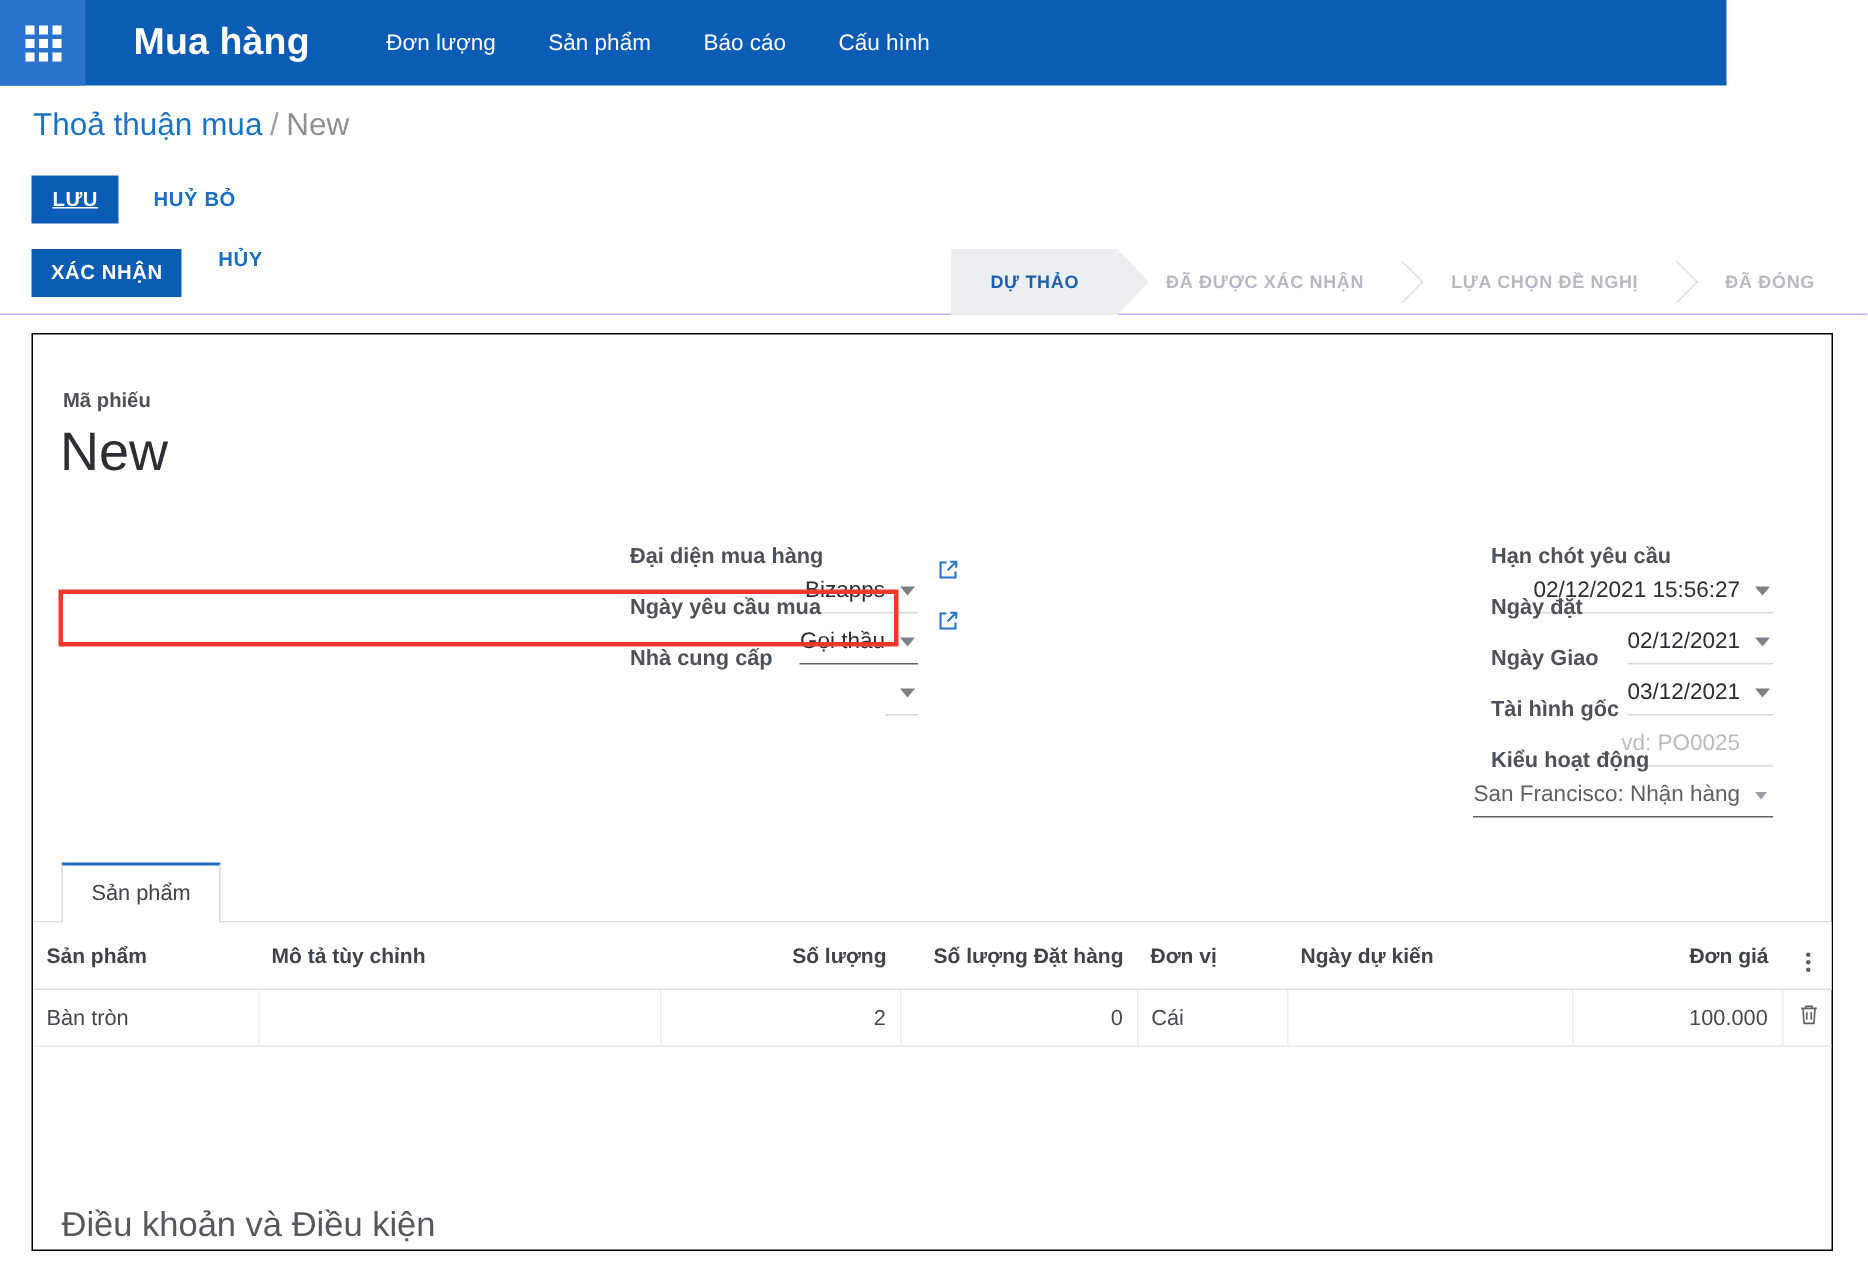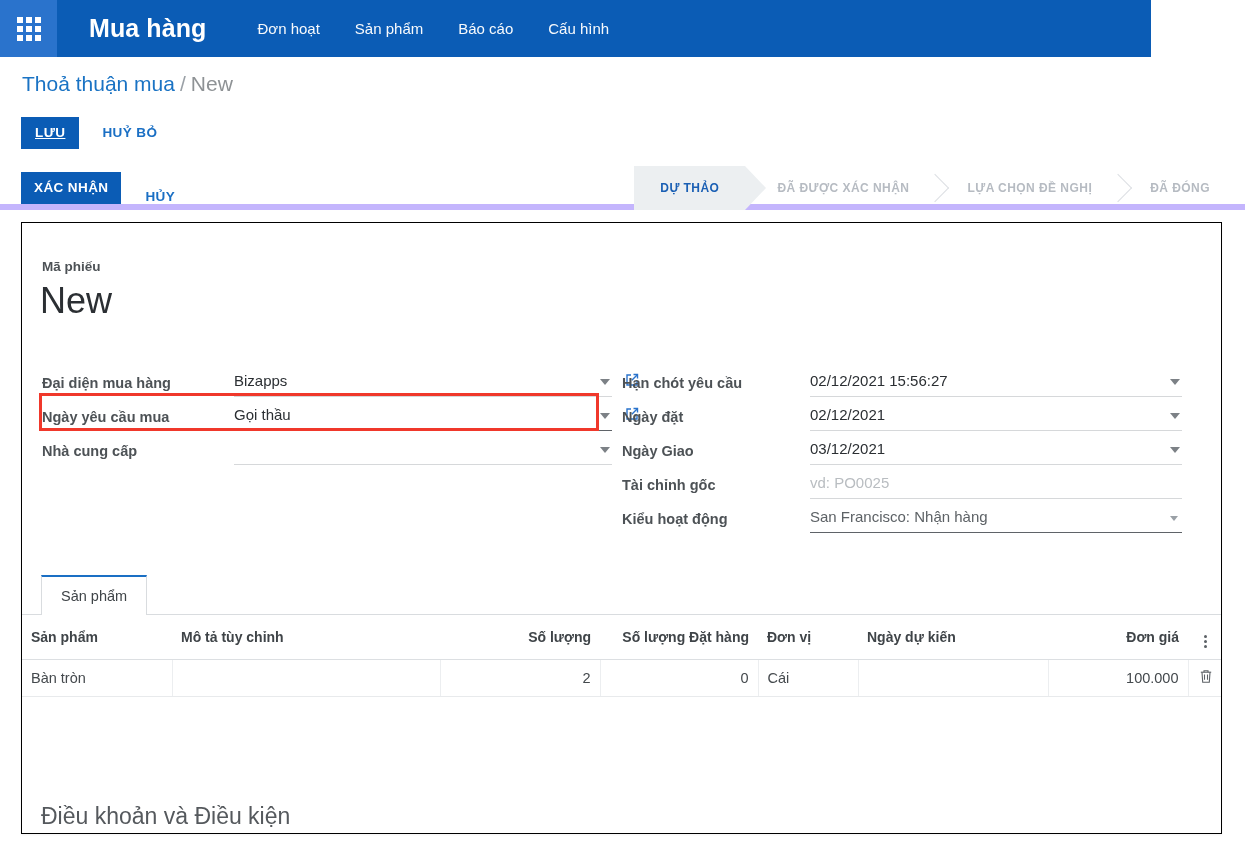--- a/index.html
+++ b/index.html
@@ -52,21 +52,21 @@
     text-decoration: underline;
   }
   .btn-discard {
     color: #1a6fc4; font-size: 13.5px; font-weight: bold; letter-spacing: .4px;
     margin-left: 23px; cursor: pointer; line-height: 14px;
   }
 
   
   .statusbar {
     position: absolute; top: 166px; left: 0; width: 1245px; height: 44px;
-    border-bottom: 6px solid #c4b5fd; display: flex; align-items: flex-end;
+    border-bottom: 1px solid #c4b5fd; display: flex; align-items: flex-start;
     background: #fff;
   }
   .btn-confirm {
     background: #0b5cb5; color: #fff; font-size: 13.5px; font-weight: bold;
     padding: 9px 13px; letter-spacing: .4px; cursor: pointer; margin-left: 21px;
     line-height: 14px;
   }
   .btn-cancel {
     color: #1a6fc4; font-size: 13.5px; font-weight: bold; letter-spacing: .4px;
     margin-left: 24px; cursor: pointer; line-height: 14px;
@@ -105,21 +105,21 @@
   }
   .doc-title {
     position: absolute; top: 57px; left: 18px;
     font-size: 36px; color: #2b2f33; font-weight: normal;
   }
 
   
   .form-left { position: absolute; top: 140px; left: 20px; width: 570px; }
   .form-right { position: absolute; top: 140px; left: 600px; width: 560px; }
 
-  .frow { position: relative; display: flex; align-items: flex-end; height: 34px; }
+  .frow { position: relative; display: flex; align-items: flex-end; height: 34px; flex-direction: column; }
   .flabel {
     font-size: 14.5px; font-weight: bold; color: #4d5256; white-space: nowrap;
     padding-bottom: 6px;
   }
   .form-left .flabel { width: 192px; }
   .form-right .flabel { width: 188px; }
   .fctrl {
     position: relative; flex: 1; border-bottom: 1px solid #d6d8da;
     padding-bottom: 6px; padding-right: 22px; min-height: 24px;
   }
@@ -203,21 +203,21 @@
           <i></i>
           <i></i>
           <i></i>
           <i></i>
           <i></i>
           <i></i>
       </span>
     </div>
     <div class="brand">Mua hàng</div>
     <div class="nav-links">
-      <a href="#">Đơn hoạt</a>
+      <a href="#">Đơn lượng</a>
       <a href="#">Sản phẩm</a>
       <a href="#">Báo cáo</a>
       <a href="#">Cấu hình</a>
     </div>
   </div>
 
   <div class="breadcrumb">
     <span class="crumb-link">Thoả thuận mua</span><span class="crumb-sep">/</span><span class="crumb-current">New</span>
   </div>
 
@@ -316,21 +316,21 @@
 
       <div class="frow">
         <div class="flabel">Ngày Giao</div>
         <div class="fctrl">
           <span class="fval">03/12/2021</span>
           <span class="caret"></span>
         </div>
       </div>
 
       <div class="frow">
-        <div class="flabel">Tài chỉnh gốc</div>
+        <div class="flabel">Tài hình gốc</div>
         <div class="fctrl">
           <span class="fval placeholder">vd: PO0025</span>
         </div>
       </div>
 
       <div class="frow">
         <div class="flabel">Kiểu hoạt động</div>
         <div class="fctrl focused">
           <span class="fval muted">San Francisco: Nhận hàng</span>
           <span class="caret small"></span>

